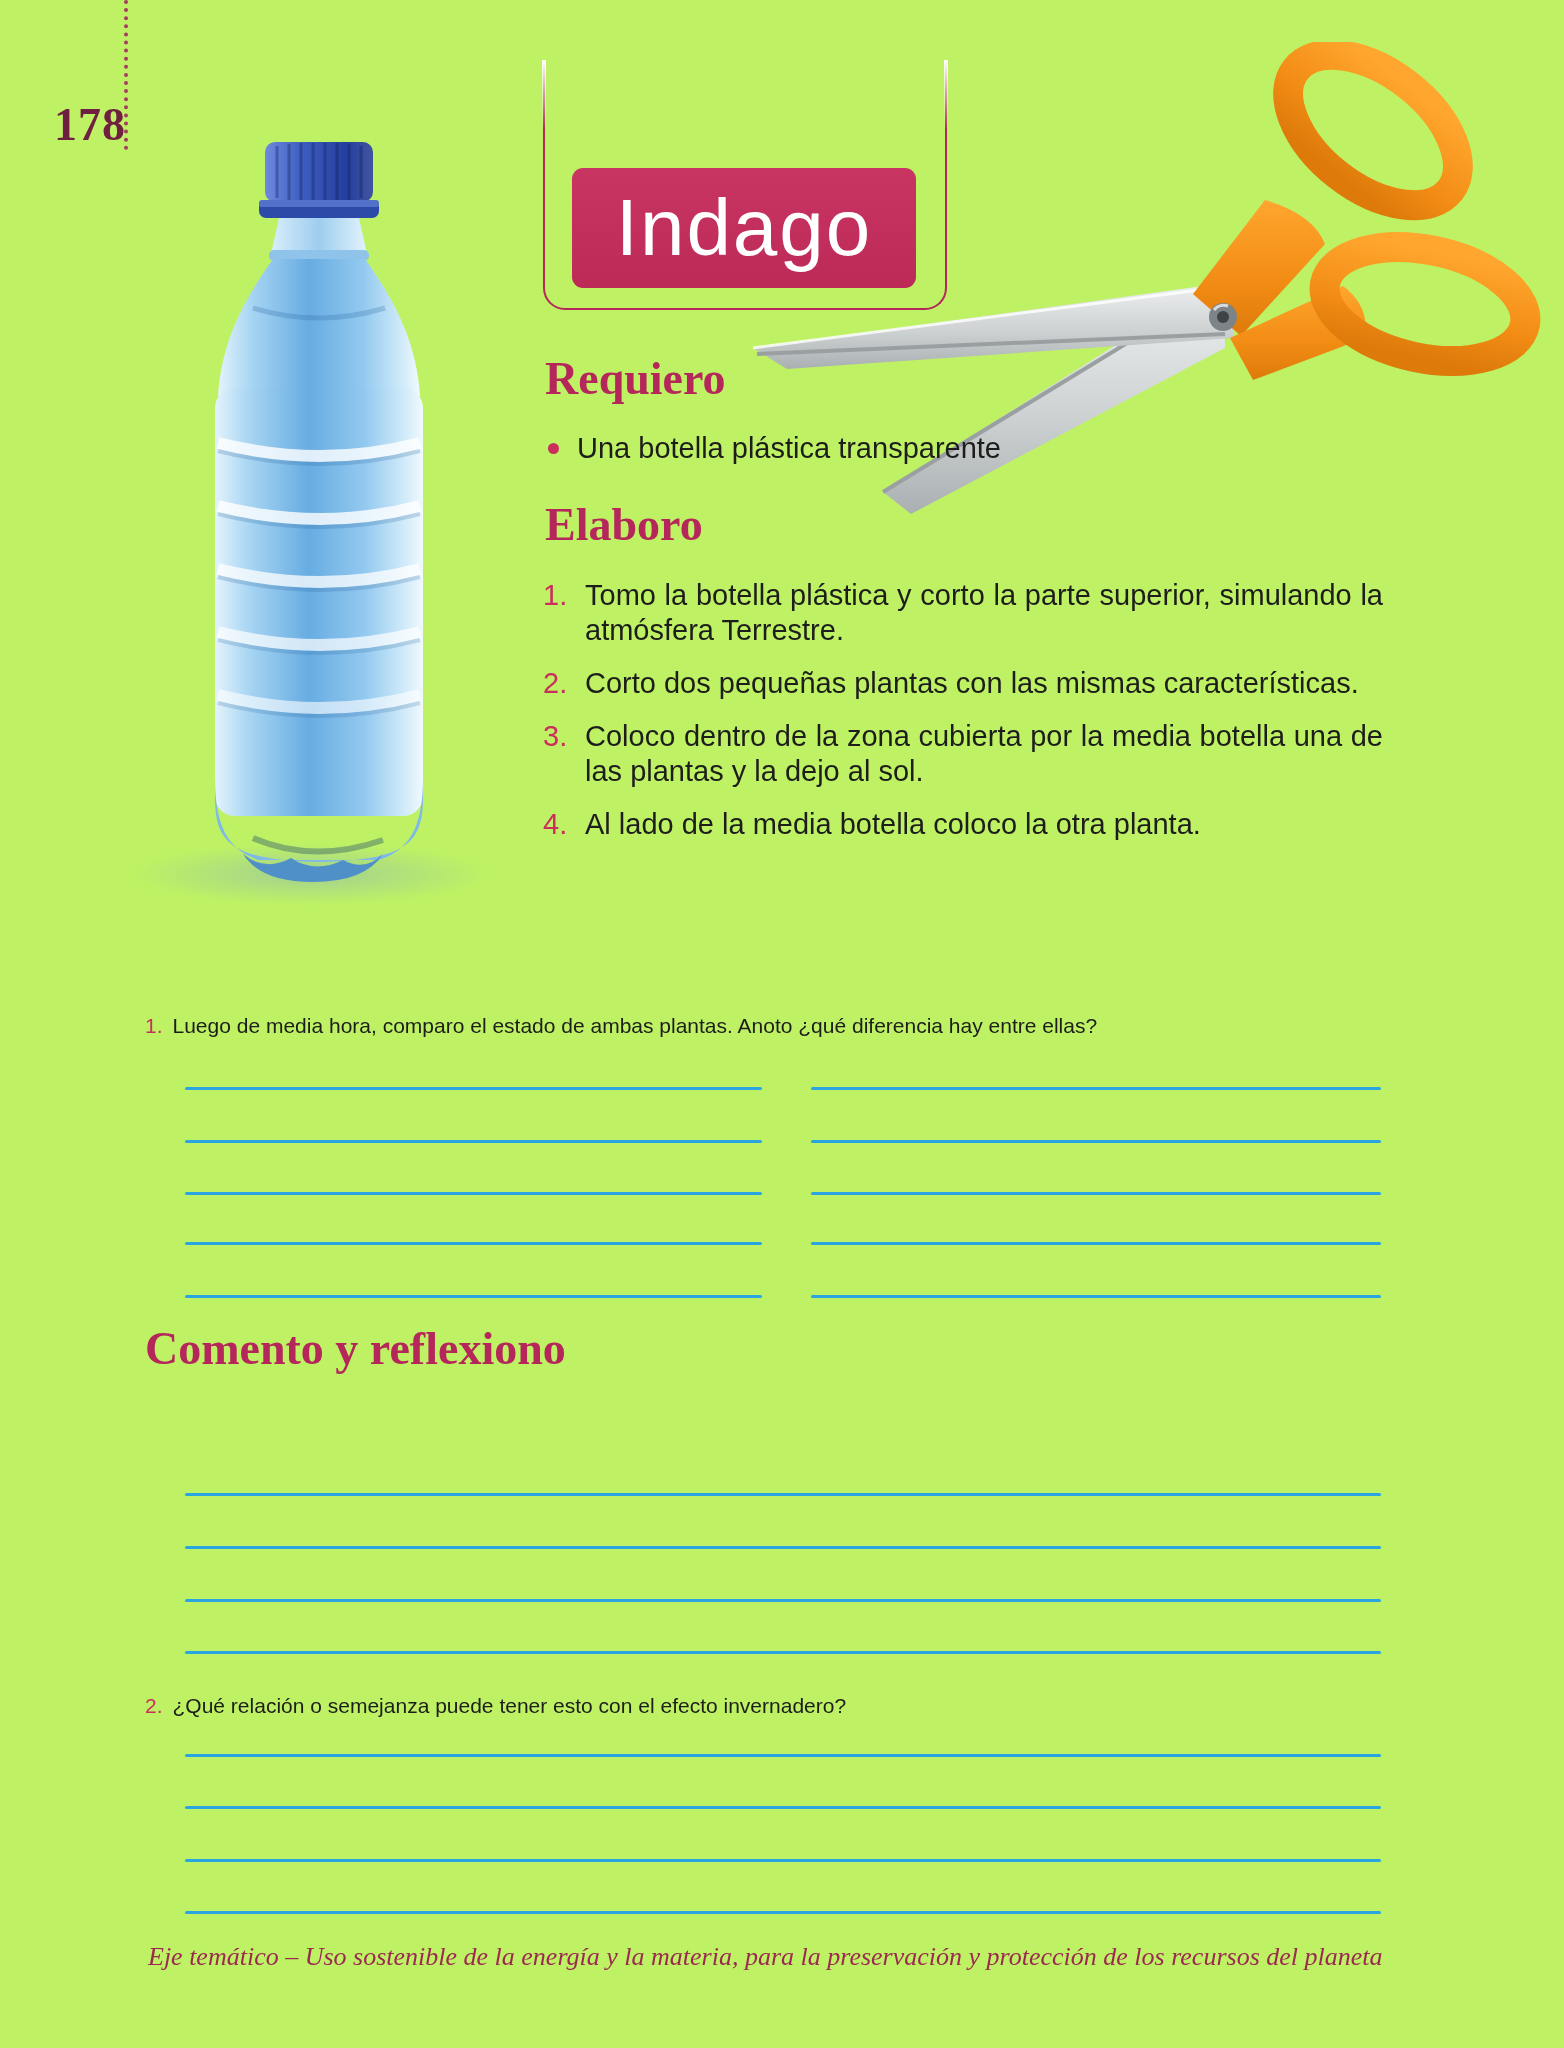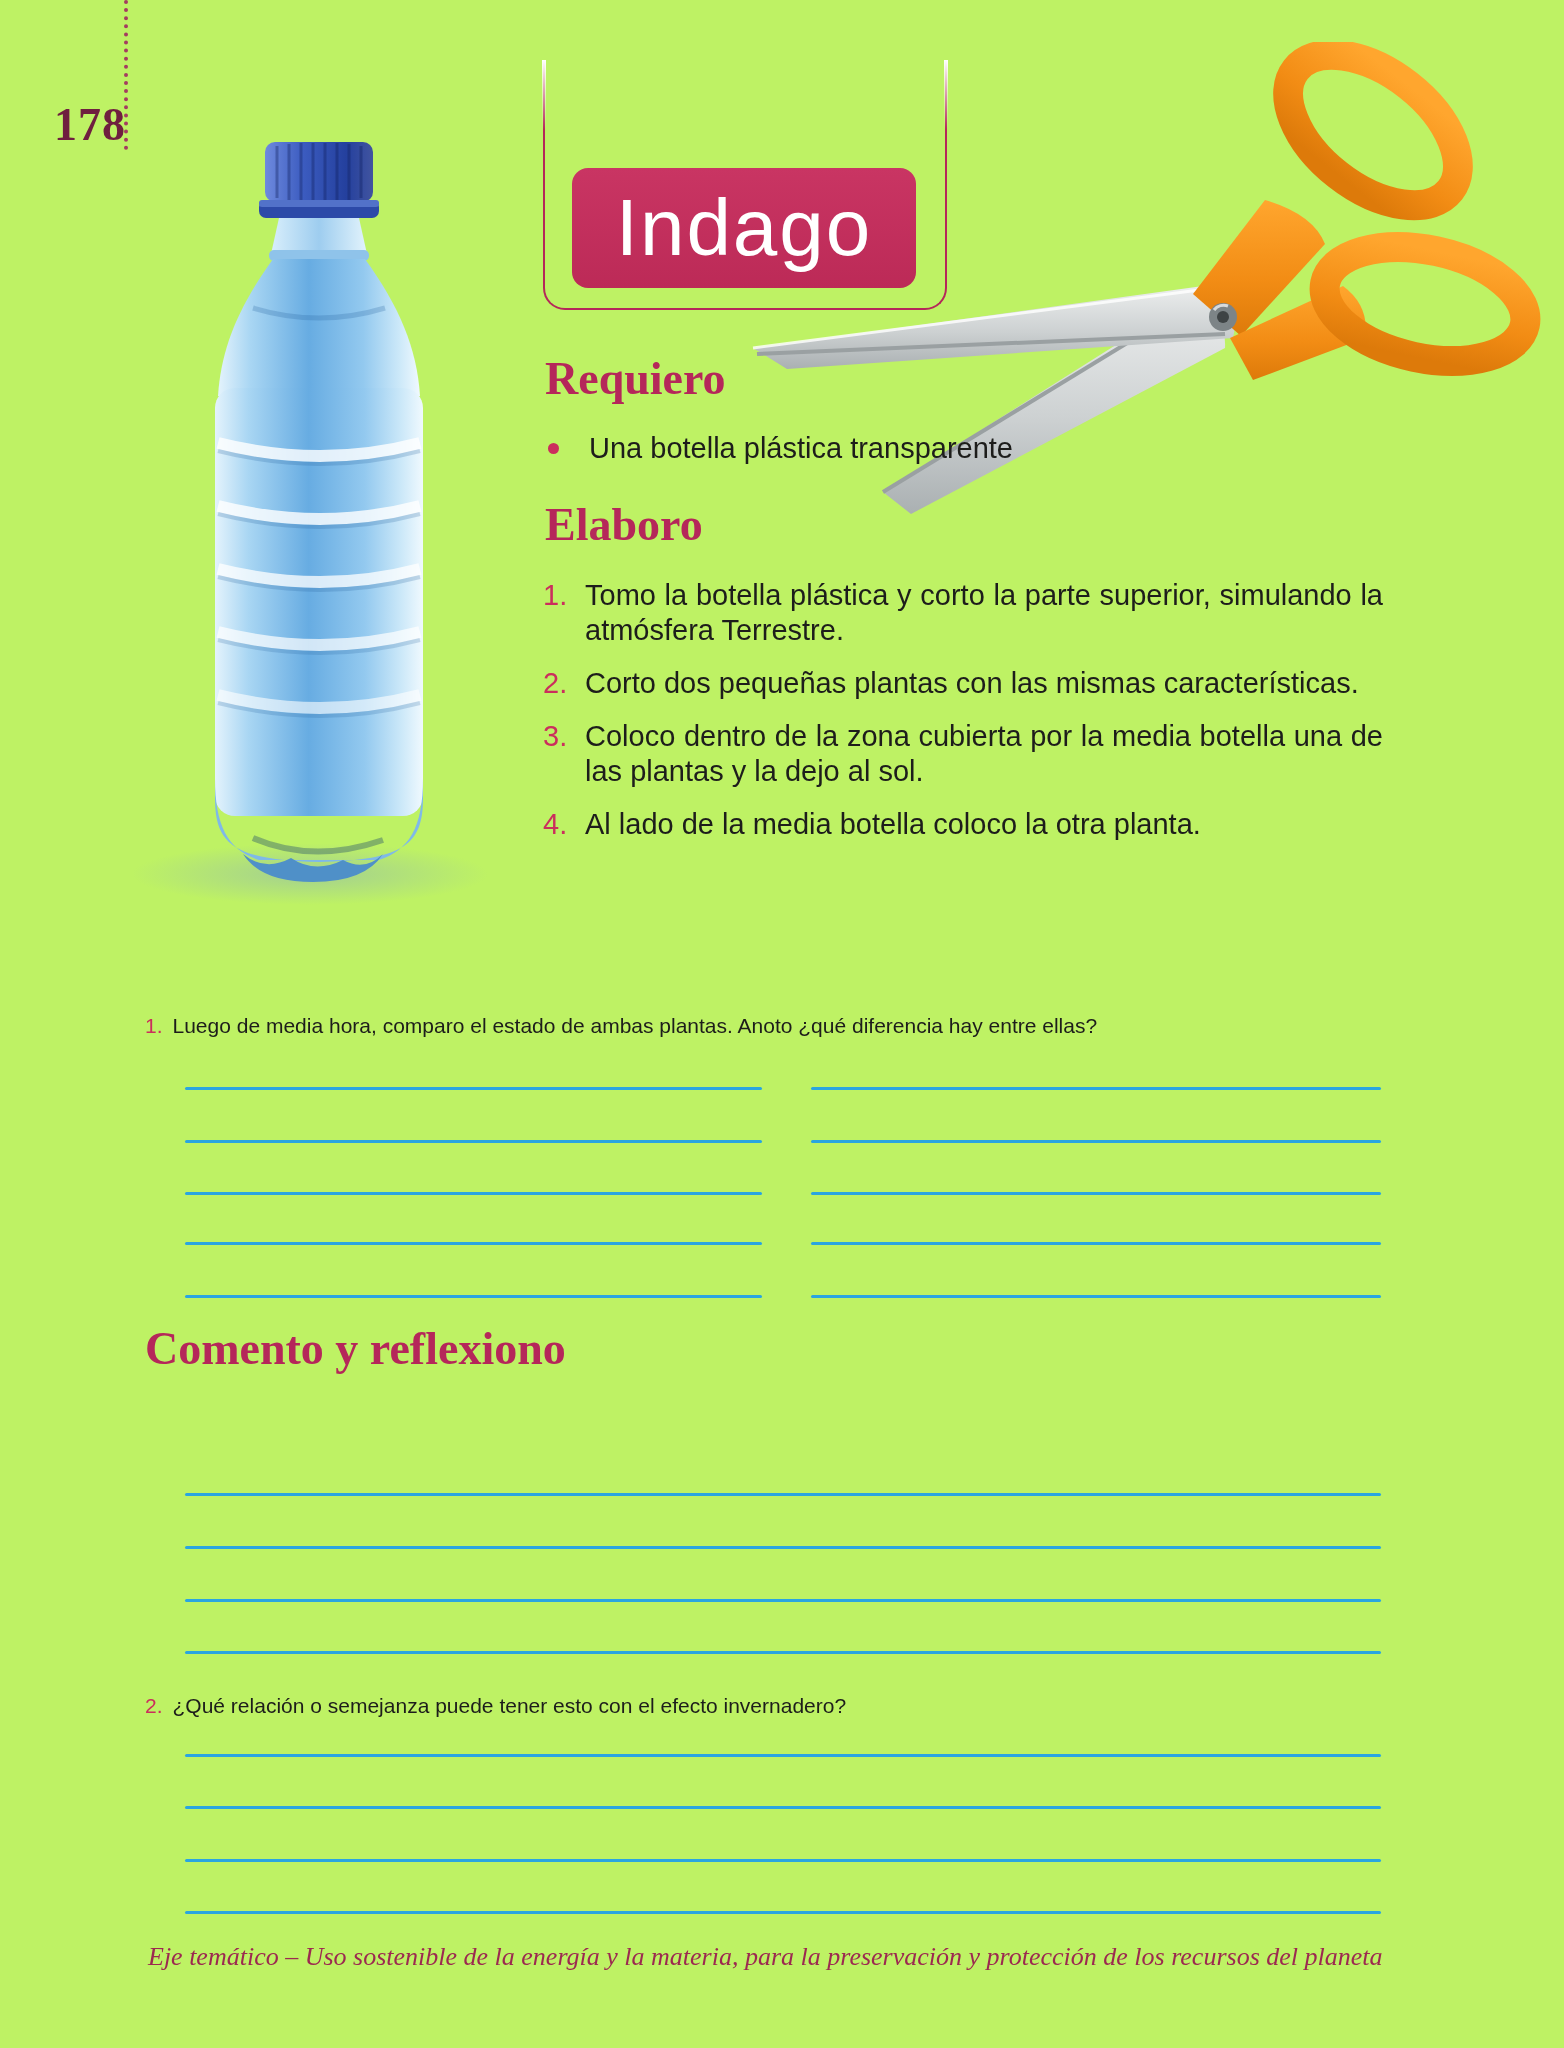--- a/index.html
+++ b/index.html
@@ -13,31 +13,31 @@
              color:#6f1f3f;letter-spacing:1px;}
 
   
   .indago-box{position:absolute;left:543px;top:61px;width:400px;height:247px;
               border-left:2px solid #b5275a;border-right:2px solid #b5275a;
               border-bottom:2px solid #b5275a;border-radius:0 0 22px 22px;}
   .indago-box .fade{position:absolute;top:-1px;width:4px;height:70px;
                     background:linear-gradient(#ffffff,rgba(255,255,255,0));}
   .indago-box .fade.l{left:-3px;} .indago-box .fade.r{right:-3px;}
   .indago-badge{position:absolute;left:572px;top:168px;width:344px;height:120px;
-                background:linear-gradient(#c93563,#bc2a57);border-radius:16px;
+                background:linear-gradient(#c93563,#bc2a57);border-radius:11px;
                 display:flex;align-items:center;justify-content:center;}
   .indago-badge span{font:400 80px "Liberation Sans",sans-serif;color:#ffffff;letter-spacing:2px;}
 
   
   .h-serif{position:absolute;font:bold 46px "Liberation Serif",serif;color:#b5275a;
            letter-spacing:0;white-space:nowrap;}
 
   
   .bullet-row{position:absolute;left:548px;top:432px;display:flex;align-items:center;
-              font-size:29px;gap:12px;}
+              font-size:29px;}
   .bullet-dot{width:11px;height:11px;border-radius:50%;background:#cb2e5d;flex:none;
               align-self:center;margin-right:18px;}
   .steps{position:absolute;left:543px;top:578px;width:840px;}
   .step{display:flex;margin-bottom:18px;font-size:29px;line-height:35px;}
   .step-num{flex:none;width:42px;color:#cb2e5d;}
   .step-text{flex:1;text-align:justify;}
   .question{position:absolute;font-size:21px;line-height:35px;}
   .q-num{color:#cb2e5d;margin-right:10px;}
 
   

